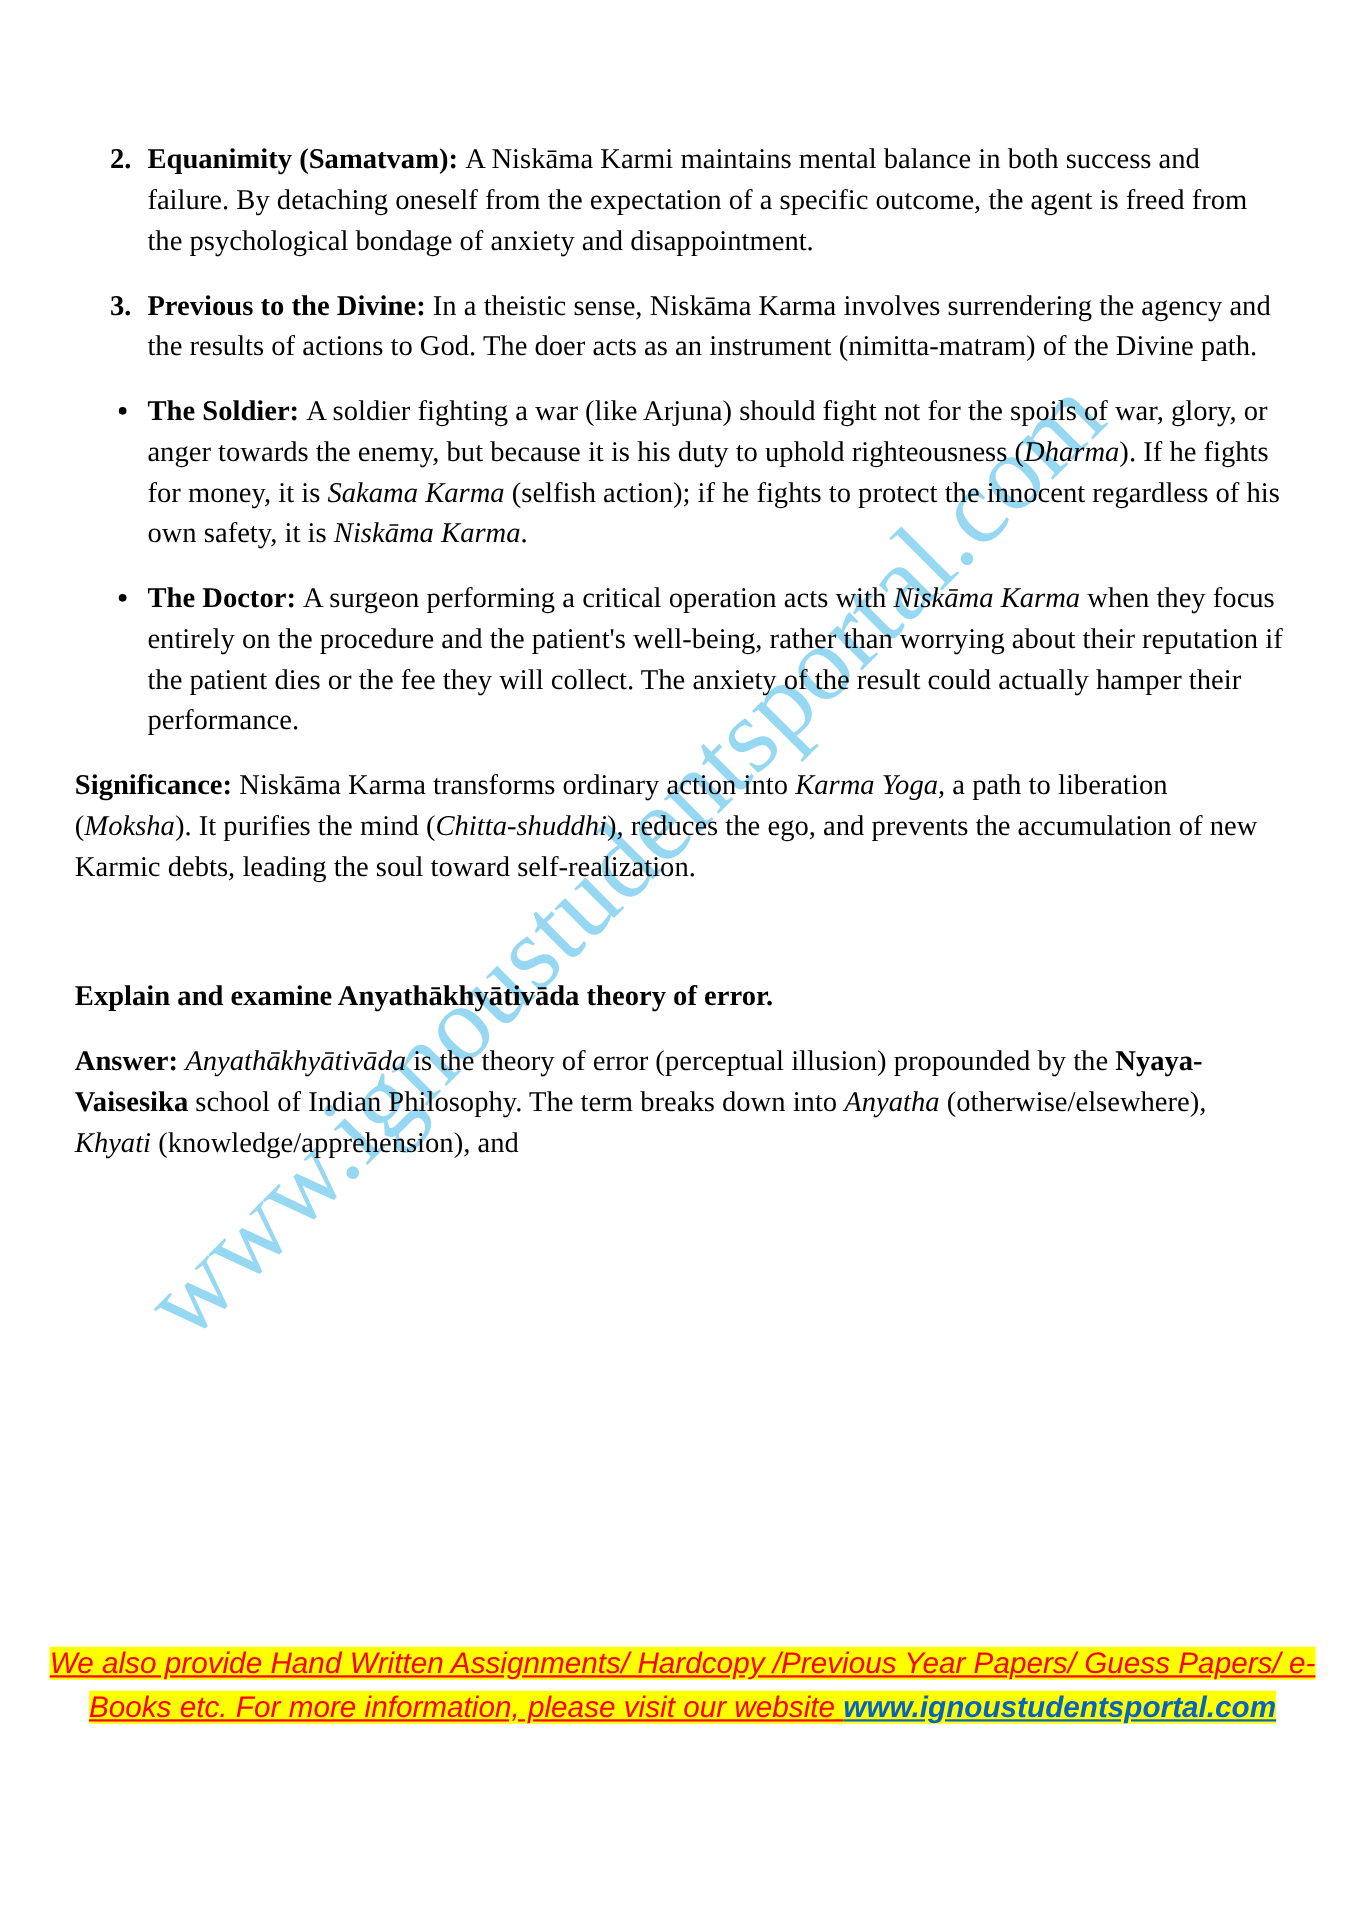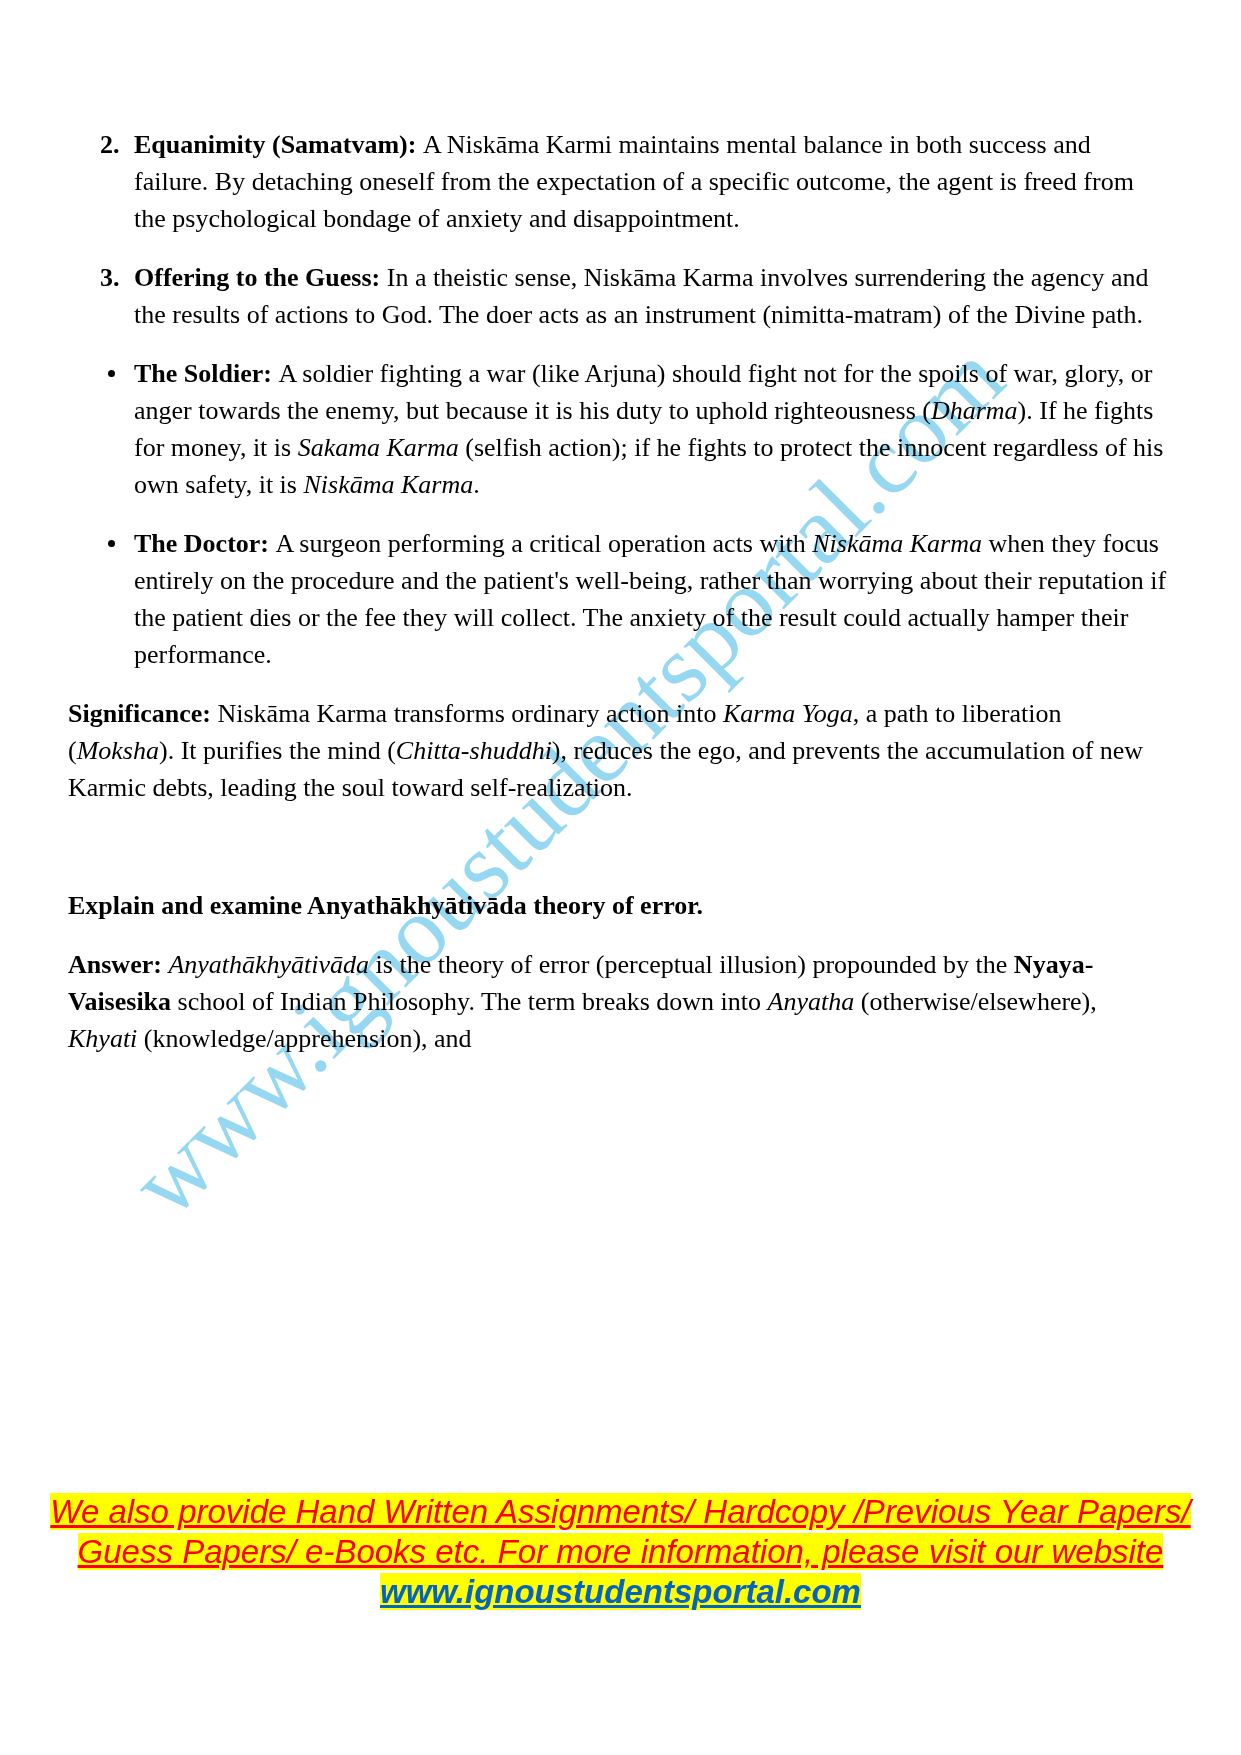--- a/index.html
+++ b/index.html
@@ -42,36 +42,36 @@
     opacity: 0.55;
     pointer-events: none;
     z-index: 1;
   }
   .content, .footer { z-index: 2; position: absolute; }
   .footer {
     left: 45px; right: 45px; top: 1492px;
     text-align: center;
     font-family: "Liberation Sans", sans-serif;
     font-style: italic;
-    font-size: 33px;
+    font-size: 27px;
     line-height: 40px;
   }
   .footer .hl { text-decoration: underline; }
   .footer a.hl { font-weight: 700; cursor: pointer; }
 </style>
 </head>
 <body>
 
 <div class="page">
 
   <div class="watermark" style="color: rgb(65, 185, 230);">www.ignoustudentsportal.com</div>
 
   <div class="content">
       <div class="block numbered"><span class="num">2.</span><span class="txt"><span style="font-weight: 700;">Equanimity (Samatvam): </span><span>A Niskāma Karmi maintains mental balance in both success and failure. By detaching oneself from the expectation of a specific outcome, the agent is freed from the psychological bondage of anxiety and disappointment.</span></span></div>
-      <div class="block numbered"><span class="num">3.</span><span class="txt"><span style="font-weight: 700;">Offering to the Guess: </span><span>In a theistic sense, Niskāma Karma involves surrendering the agency and the results of actions to God. The doer acts as an instrument (</span><span style="">nimitta-matram</span><span>) of the Divine path.</span></span></div>
+      <div class="block numbered"><span class="num">3.</span><span class="txt"><span style="font-weight: 700;">Previous to the Divine: </span><span>In a theistic sense, Niskāma Karma involves surrendering the agency and the results of actions to God. The doer acts as an instrument (</span><span style="">nimitta-matram</span><span>) of the Divine path.</span></span></div>
       <div class="block bullet"><span class="marker"></span><span class="txt"><span style="font-weight: 700;">The Soldier: </span><span>A soldier fighting a war (like Arjuna) should fight not for the spoils of war, glory, or anger towards the enemy, but because it is his duty to uphold righteousness (</span><span style="font-style: italic;">Dharma</span><span>). If he fights for money, it is </span><span style="font-style: italic;">Sakama Karma</span><span> (selfish action); if he fights to protect the innocent regardless of his own safety, it is </span><span style="font-style: italic;">Niskāma Karma</span><span>.</span></span></div>
       <div class="block bullet"><span class="marker"></span><span class="txt"><span style="font-weight: 700;">The Doctor: </span><span>A surgeon performing a critical operation acts with </span><span style="font-style: italic;">Niskāma Karma</span><span> when they focus entirely on the procedure and the patient's well-being, rather than worrying about their reputation if the patient dies or the fee they will collect. The anxiety of the result could actually hamper their performance.</span></span></div>
       <div class="block paragraph"><span class="txt"><span style="font-weight: 700;">Significance: </span><span>Niskāma Karma transforms ordinary action into </span><span style="font-style: italic;">Karma Yoga</span><span>, a path to liberation (</span><span style="font-style: italic;">Moksha</span><span>). It purifies the mind (</span><span style="font-style: italic;">Chitta-shuddhi</span><span>), reduces the ego, and prevents the accumulation of new Karmic debts, leading the soul toward self-realization.</span></span></div>
       <div class="spacer"></div>
       <div class="block heading"><span class="txt"><span style="font-weight: 700;">Explain and examine Anyathākhyātivāda theory of error.</span></span></div>
       <div class="block paragraph"><span class="txt"><span style="font-weight: 700;">Answer: </span><span style="font-style: italic;">Anyathākhyātivāda</span><span> is the theory of error (perceptual illusion) propounded by the </span><span style="font-weight: 700;">Nyaya-Vaisesika</span><span> school of Indian Philosophy. The term breaks down into </span><span style="font-style: italic;">Anyatha</span><span> (otherwise/elsewhere), </span><span style="font-style: italic;">Khyati</span><span> (knowledge/apprehension), and</span></span></div>
     </div>
 
   <div class="footer"><span class="hl" style="background: rgb(255, 255, 0); color: rgb(255, 0, 0);">We also provide Hand Written Assignments/ Hardcopy /Previous Year Papers/ Guess Papers/ e-Books etc. For more information, please visit our website </span><a class="hl" style="background: rgb(255, 255, 0); color: rgb(5, 99, 193);">www.ignoustudentsportal.com</a></div>
 

